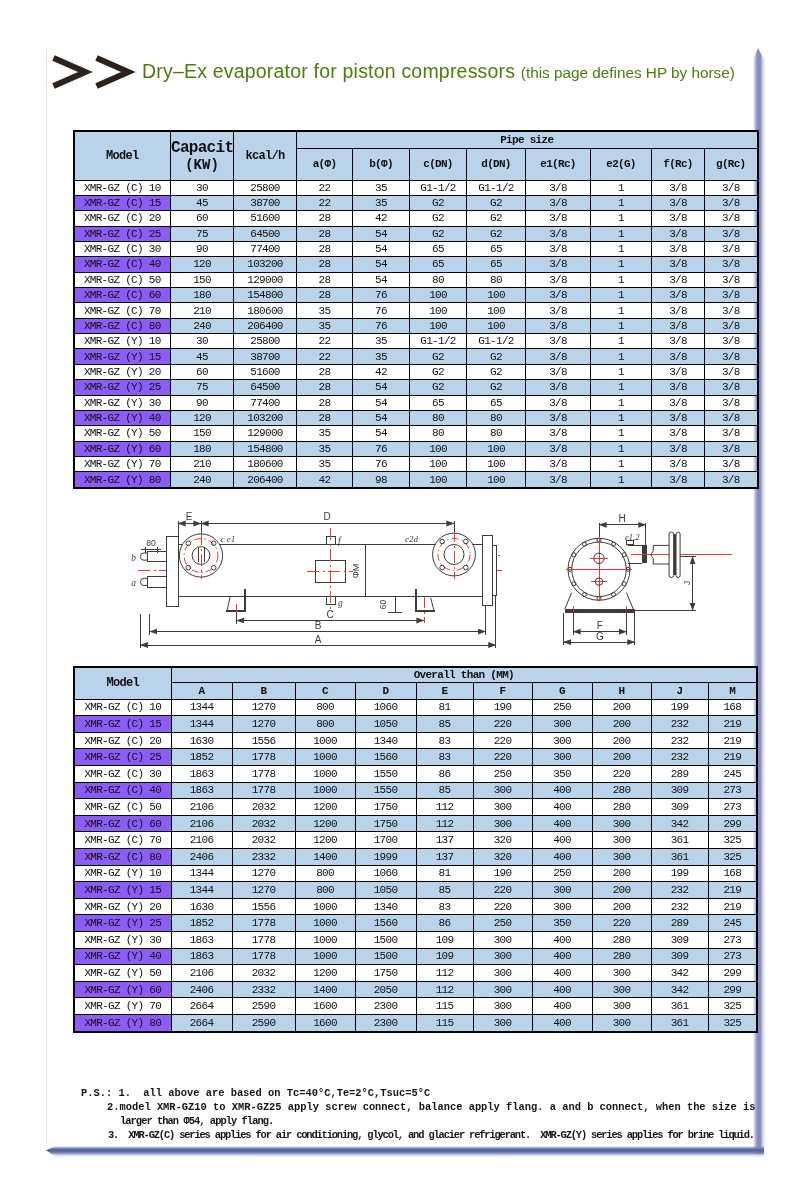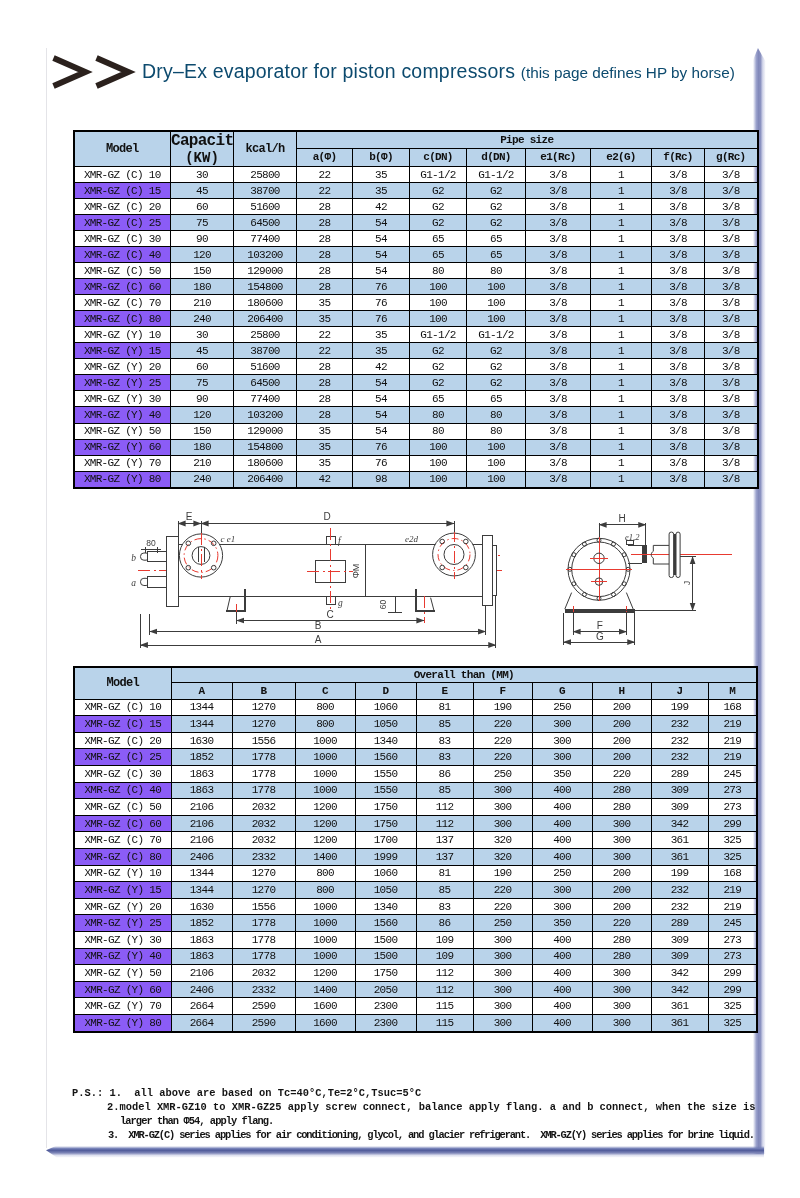--- a/index.html
+++ b/index.html
@@ -23,21 +23,21 @@
 
 <div class="abs" style="left:46px;top:1145.5px;width:718px;height:12px;
  background:linear-gradient(180deg,rgba(130,140,195,0) 0%,#707cb5 22%,#505b9a 36%,#7e86b8 58%,rgba(160,167,210,0.35) 78%,rgba(255,255,255,0) 100%);
  clip-path:polygon(0% 40%,1.5% 0%,100% 0%,100% 100%,1.5% 100%);"></div>
 
 <svg class="abs" style="left:48px;top:52px;" width="92" height="40" viewBox="0 0 92 40">
 <polyline points="5.5,6 37.5,20 5.5,34" fill="none" stroke="#2b211d" stroke-width="5.8" stroke-linejoin="miter" stroke-miterlimit="9"></polyline>
 <polyline points="48.5,6 80.5,20 48.5,34" fill="none" stroke="#2b211d" stroke-width="5.8" stroke-linejoin="miter" stroke-miterlimit="9"></polyline>
 </svg>
 
-<div class="abs" style="left:142px;top:60px;font-size:19.5px;color:#0c4a6e;letter-spacing:0.2px;">Dry–Ex evaporator for piston compressors <span style="font-size:15.3px;letter-spacing:0px;">(this page defines HP by horse)</span></div>
+<div class="abs" style="left:142px;top:60px;font-size:19.5px;color:#4d7c0f;letter-spacing:0.2px;">Dry–Ex evaporator for piston compressors <span style="font-size:15.3px;letter-spacing:0px;">(this page defines HP by horse)</span></div>
 
 <table class="abs" style="left:72.5px;top:130px;width:684px;height:359px;border:2px solid #000;">
 <colgroup>
       <col style="width:97px;">
       <col style="width:63px;">
       <col style="width:63px;">
       <col style="width:56px;">
       <col style="width:57px;">
       <col style="width:57px;">
       <col style="width:59px;">
@@ -49,21 +49,21 @@
 <tbody>
       <tr style="height:17px;">
         <td class="blue" rowspan="2" style="font-size:12px;">Model</td>
         <td class="blue" rowspan="2">
           <div style="font-size:16px;">Capacity</div>
           <div style="font-size:14px;letter-spacing:0;">(KW)</div>
         </td>
         <td class="blue" rowspan="2" style="font-size:12px;margin-top:40px;">kcal/h</td>
         <td class="blue" colspan="8">Pipe size</td>
       </tr>
-<tr style="height:18px;">
+<tr style="height:32px;">
         <td class="blue">a(Φ)</td>
         <td class="blue">b(Φ)</td>
         <td class="blue">c(DN)</td>
         <td class="blue">d(DN)</td>
         <td class="blue">e1(Rc)</td>
         <td class="blue">e2(G)</td>
         <td class="blue">f(Rc)</td>
         <td class="blue">g(Rc)</td>
       </tr>
 <tr>
@@ -617,21 +617,21 @@
         <td>300</td>
         <td>400</td>
         <td>300</td>
         <td>361</td>
         <td>325</td>
       </tr>
 </tbody>
   </table>
 
 <div class="abs" style="left:0;top:0;font-family:'Liberation Mono',monospace;font-weight:bold;color:#141414;">
-<div class="abs" style="left:72px;top:1087px;width:700px;font-size:10.4px;">P.S.:&nbsp;1.&nbsp;&nbsp;all above are based on Tc=40°C,Te=2°C,Tsuc=5°C</div>
+<div class="abs" style="left:81px;top:1087px;width:700px;font-size:10.4px;">P.S.:&nbsp;1.&nbsp;&nbsp;all above are based on Tc=40°C,Te=2°C,Tsuc=5°C</div>
 <div class="abs" style="left:107px;top:1101px;width:700px;font-size:10.4px;">2.model XMR-GZ10 to XMR-GZ25 apply screw connect, balance apply flang. a and b connect, when the size is</div>
 <div class="abs" style="left:120px;top:1114.5px;width:700px;font-size:10.4px;letter-spacing:-0.95px;">larger than Φ54, apply flang.</div>
 <div class="abs" style="left:108px;top:1129px;width:700px;font-size:10.4px;letter-spacing:-1.15px;">3.&nbsp;&nbsp;XMR-GZ(C) series applies for air conditioning, glycol, and glacier refrigerant.&nbsp;&nbsp;XMR-GZ(Y) series applies for brine liquid.</div>
 </div>
 
 <svg class="abs" style="left:80px;top:500px;" width="680" height="160" viewBox="0 0 680 160" font-family="Liberation Sans,sans-serif" fill="none" stroke-linecap="butt" shape-rendering="crispEdges">
 <defs>
       <marker id="ar" viewBox="0 0 10 10" refX="8.5" refY="5" markerWidth="9" markerHeight="9" orient="auto-start-reverse">
         <path shape-rendering="geometricPrecision" d="M0,1.8 L9,5 L0,8.2 z" fill="#3c3c3c" stroke="none"></path>
       </marker>

